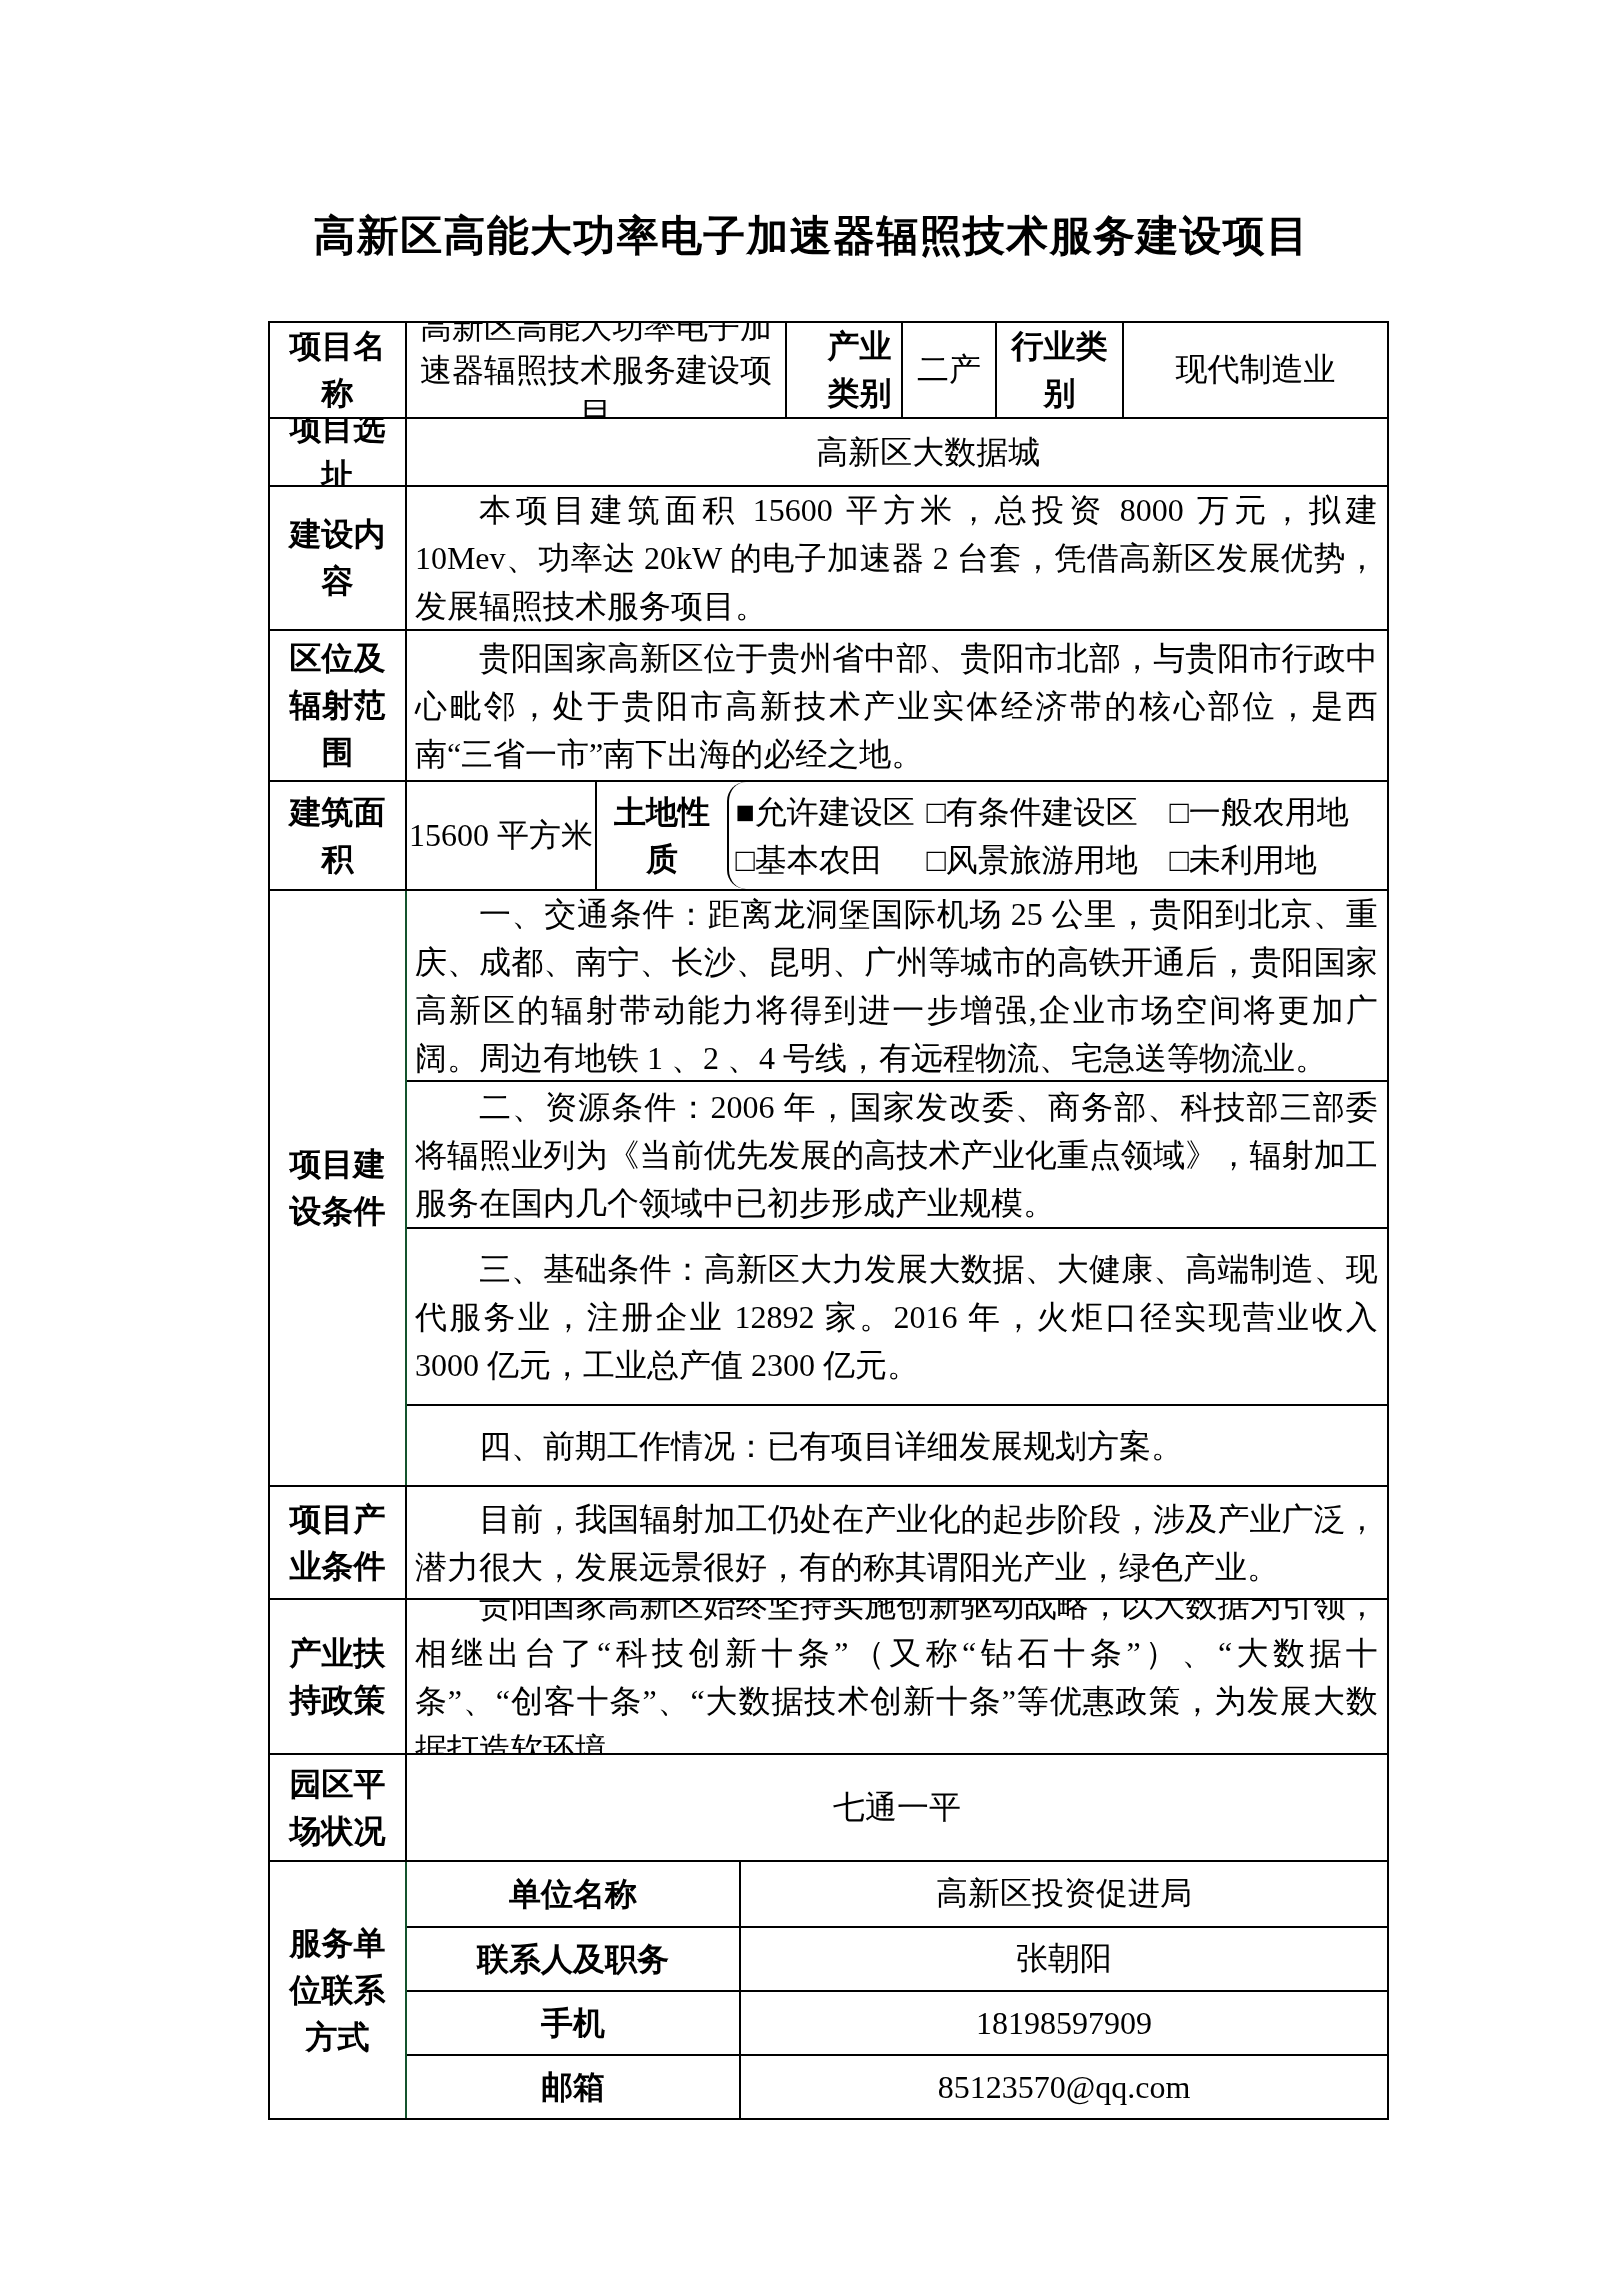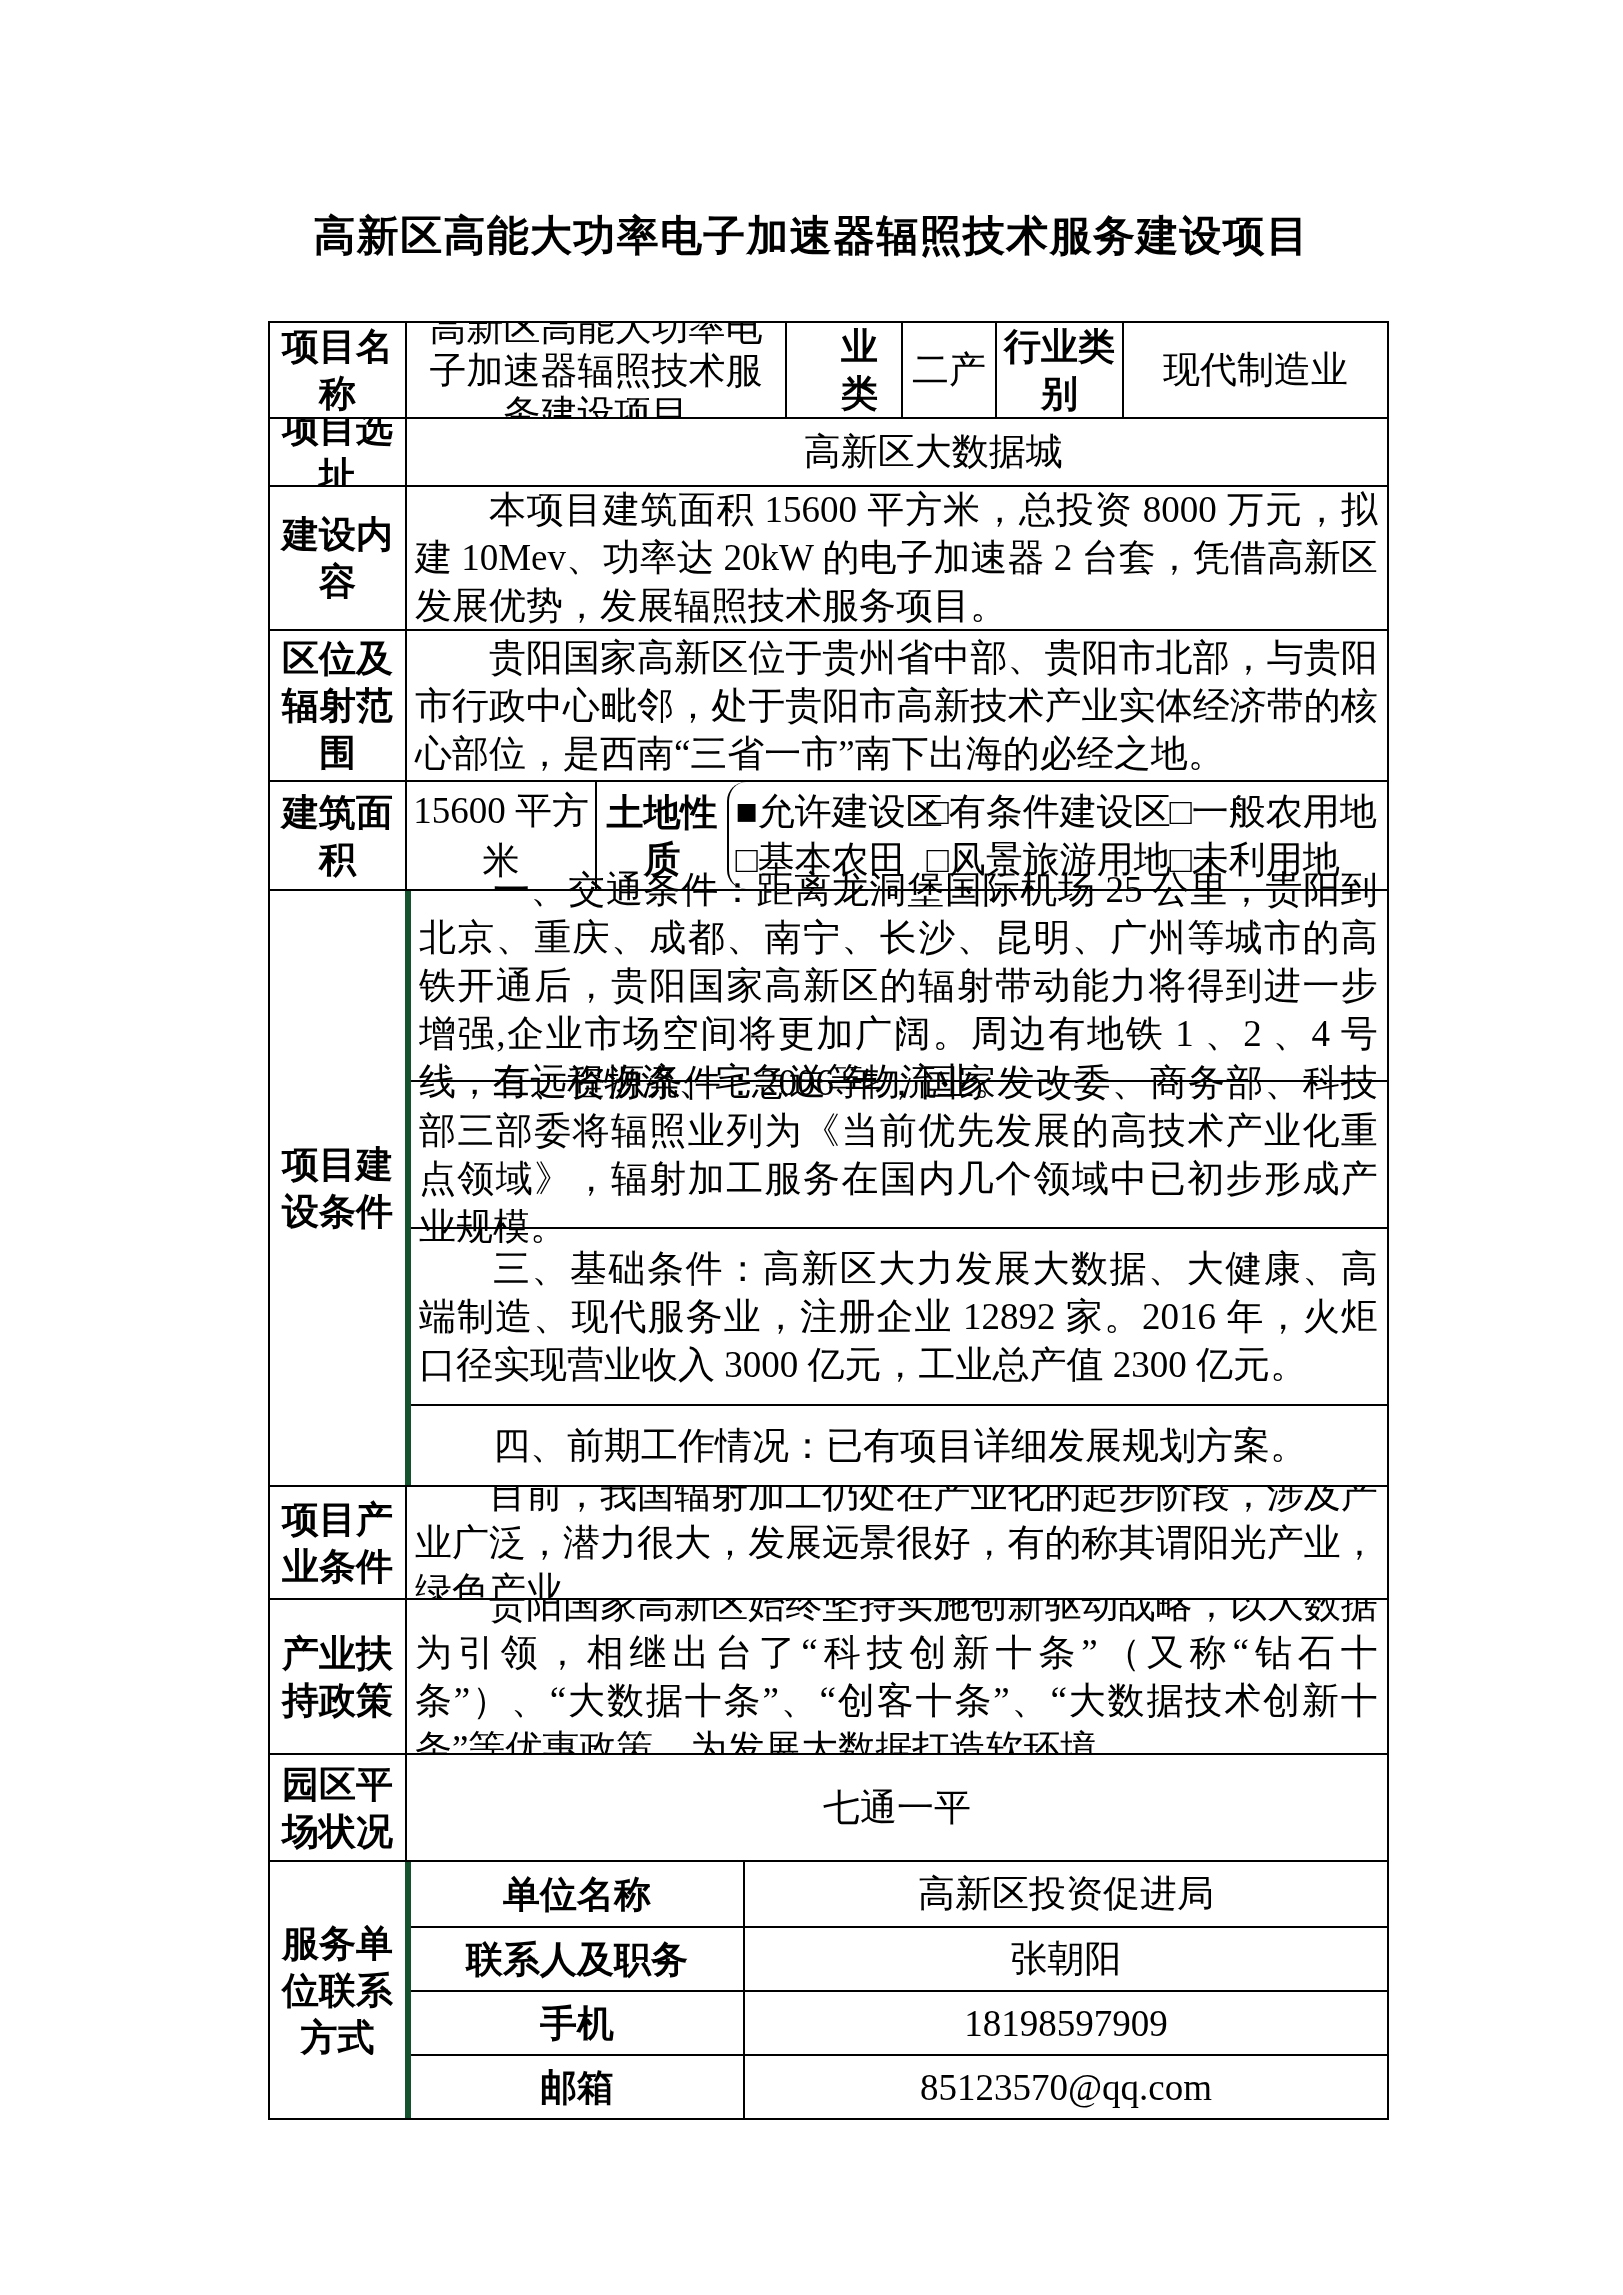--- a/index.html
+++ b/index.html
@@ -22,21 +22,21 @@
     letter-spacing:1.3px;
     color:#000;
   }
   .tbl {
     position:absolute;
     left:268px; top:321px;
     width:1121px;
     border:2.6px solid #000;
     display:flex;
     flex-direction:column;
-    font-size:37px;
+    font-size:32px;
   }
   .tr { display:flex; border-top:2px solid #000; }
   .tr:first-child { border-top:none; }
   .td { border-left:2px solid #000; display:flex; align-items:center; justify-content:center; overflow:hidden; }
   .td:first-child { border-left:none; }
 
   .lbl {
     font-family:"Liberation Sans", sans-serif;
     font-weight:bold;
     text-align:center;
@@ -85,21 +85,21 @@
     padding:0 3.9px 0 6.5px;
     line-height:48px;
     border-radius:19px;
   }
   .land-line { display:flex; width:100%; white-space:nowrap; }
   .land-line .i1 { width:191px; }
   .land-line .i2 { width:243px; }
   .land-line .i3 { flex:1; }
 
   
-  .sub { flex:1 1 auto; display:flex; flex-direction:column; border-left:6px solid #14532d; }
+  .sub { flex:1 1 auto; display:flex; flex-direction:column; border-left:2px solid #14532d; }
   .subrow { border-top:2px solid #000; display:flex; flex-direction:column; justify-content:center; }
   .subrow:first-child { border-top:none; }
   .sr1 { height:189px; }
   .sr2 { height:147px; }
   .sr3 { height:177px; }
   .sr4 { height:81px; }
 
   .contact-row { border-top:2px solid #000; display:flex; height:64px; }
   .contact-row:first-child { border-top:none; }
   .c-key { width:332px; }

